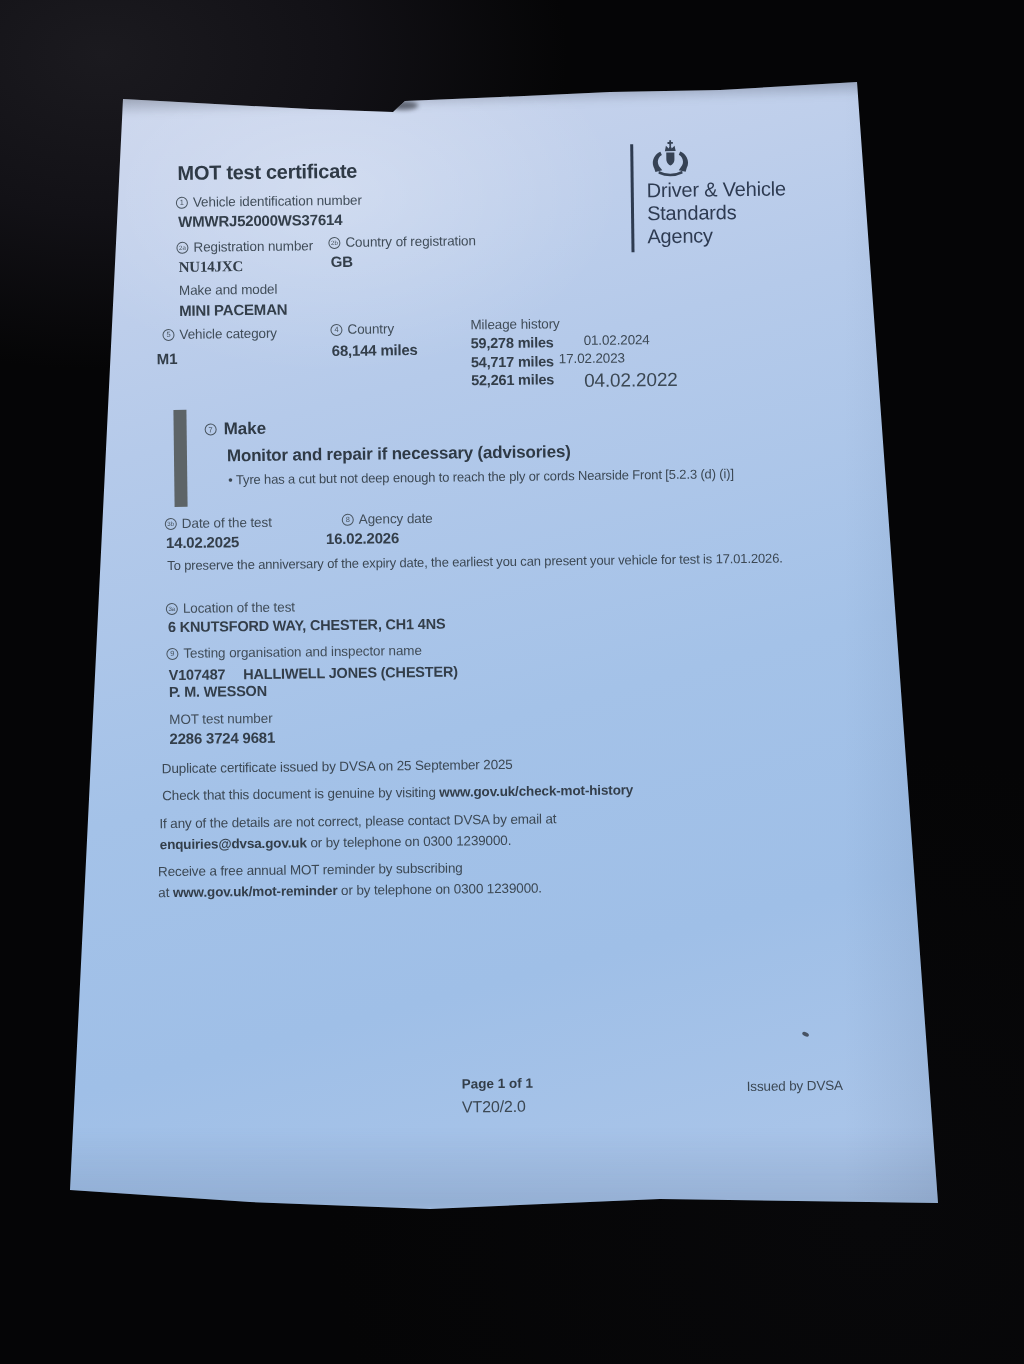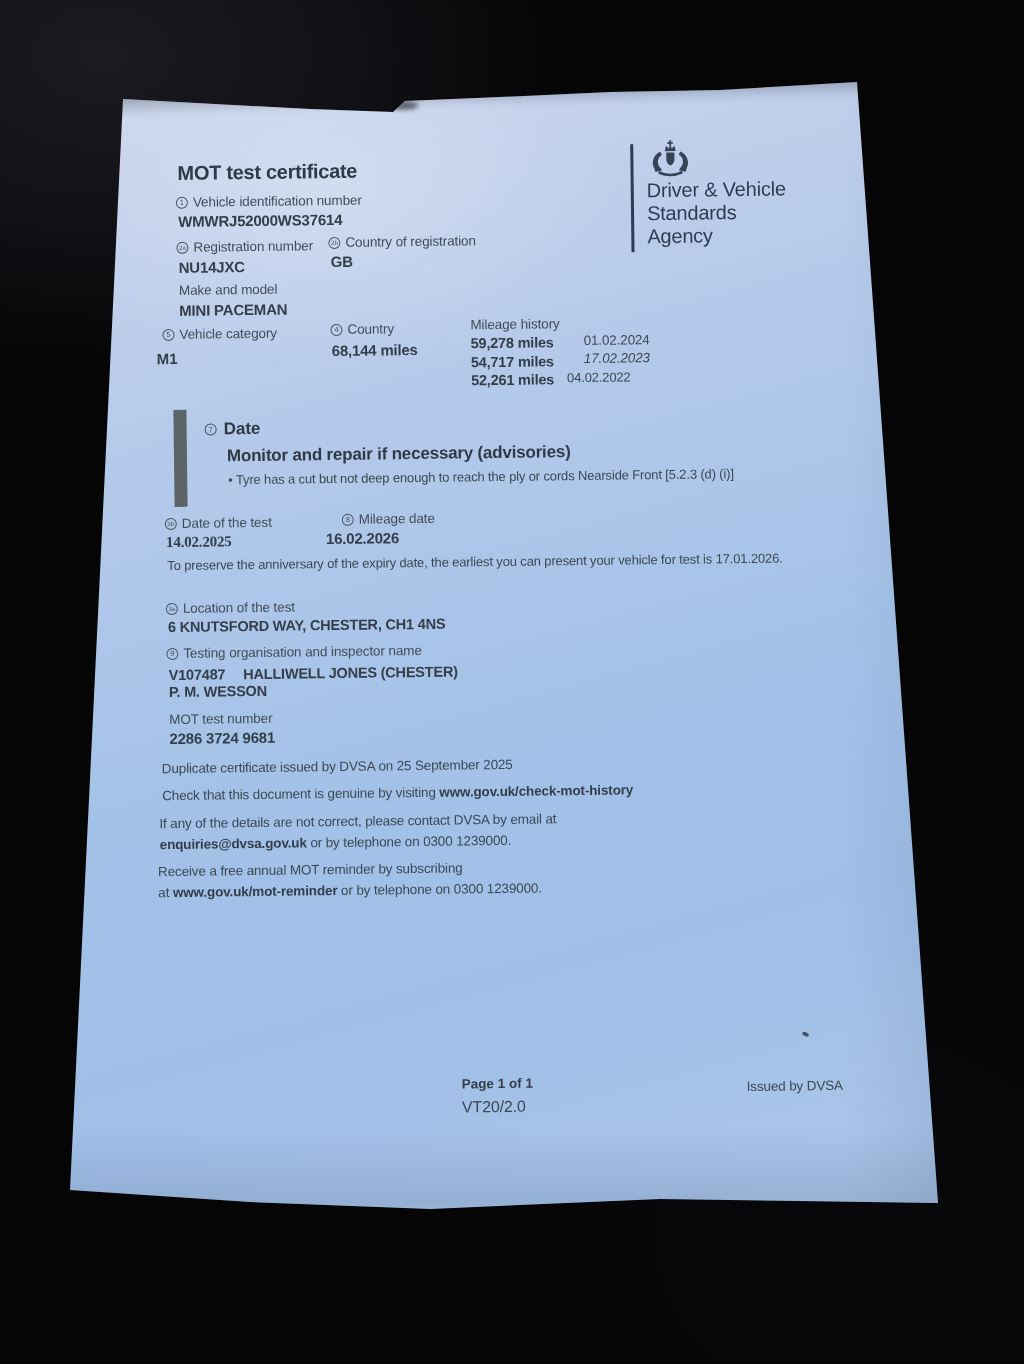--- a/index.html
+++ b/index.html
@@ -78,21 +78,21 @@
   <div class="b val" style="left:183px;top:209px;">WMWRJ52000WS37614</div>
 
   <div class="b lbl" style="left:181px;top:236px;">
     <span class="cnum two">2a</span>
     <span>Registration number</span>
   </div>
   <div class="b lbl" style="left:333px;top:233px;">
     <span class="cnum two">2b</span>
     <span>Country of registration</span>
   </div>
-  <div class="b val" style="left:183px;top:255px;">NU14JXC</div>
+  <div class="b val" style="left:183px;top:255px;font-family:Liberation Serif, serif;">NU14JXC</div>
   <div class="b val" style="left:335px;top:251px;">GB</div>
 
   <div class="b lbl" style="left:183px;top:279px;">Make and model</div>
   <div class="b val" style="left:183px;top:298px;">MINI PACEMAN</div>
 
   <div class="b lbl" style="left:166px;top:323px;">
     <span class="cnum">5</span>
     <span>Vehicle category</span>
   </div>
   <div class="b val" style="left:160px;top:346px;">M1</div>
@@ -100,44 +100,44 @@
   <div class="b lbl" style="left:334px;top:320px;">
     <span class="cnum">4</span>
     <span>Country</span>
   </div>
   <div class="b val" style="left:335px;top:340px;">68,144 miles</div>
 
   <div class="b lbl" style="left:474px;top:317px;">Mileage history</div>
   <div class="b val-sm" style="left:474px;top:335px;">59,278 miles</div>
   <div class="b body-txt" style="left:587px;top:334px;font-size:13.5px;">01.02.2024</div>
   <div class="b val-sm" style="left:474px;top:354px;">54,717 miles</div>
-  <div class="b body-txt" style="left:587px;top:352px;font-size:13.5px;font-style:italic;">17.02.2023</div>
+  <div class="b body-txt" style="left:562px;top:352px;font-size:13.5px;">17.02.2023</div>
   <div class="b val-sm" style="left:474px;top:372px;">52,261 miles</div>
-  <div class="b body-txt" style="left:570px;top:371px;font-size:13px;">04.02.2022</div>
+  <div class="b body-txt" style="left:587px;top:371px;font-size:19px;">04.02.2022</div>
 
   <div class="pass-bar"></div>
   <div class="b pass-line" style="left:207px;top:416px;">
     <span class="cnum">7</span>
-    <span>Date</span>
+    <span>Make</span>
   </div>
   <div class="b adv-head" style="left:229px;top:443px;">Monitor and repair if necessary (advisories)</div>
   <div class="b body-txt" style="left:230px;top:469px;">
     <span>•</span>
     <span>Tyre has a cut but not deep enough to reach the ply or cords Nearside Front [5.2.3 (d) (i)]</span>
   </div>
 
   <div class="b lbl" style="left:166px;top:512px;">
     <span class="cnum two">3b</span>
     <span>Date of the test</span>
   </div>
   <div class="b lbl" style="left:343px;top:510px;">
     <span class="cnum">8</span>
-    <span>Mileage date</span>
+    <span>Agency date</span>
   </div>
-  <div class="b val" style="left:167px;top:530px;font-family:Liberation Serif, serif;">14.02.2025</div>
+  <div class="b val" style="left:167px;top:530px;">14.02.2025</div>
   <div class="b val" style="left:327px;top:528px;">16.02.2026</div>
 
   <div class="b body-txt wrap" style="left:168px;top:552px;width:628px;line-height:20px;">To preserve the anniversary of the expiry date, the earliest you can present your vehicle for test is 17.01.2026.</div>
 
   <div class="b lbl" style="left:166px;top:597px;">
     <span class="cnum two">3a</span>
     <span>Location of the test</span>
   </div>
   <div class="b val-sm" style="left:168px;top:615px;">6 KNUTSFORD WAY, CHESTER, CH1 4NS</div>
 

